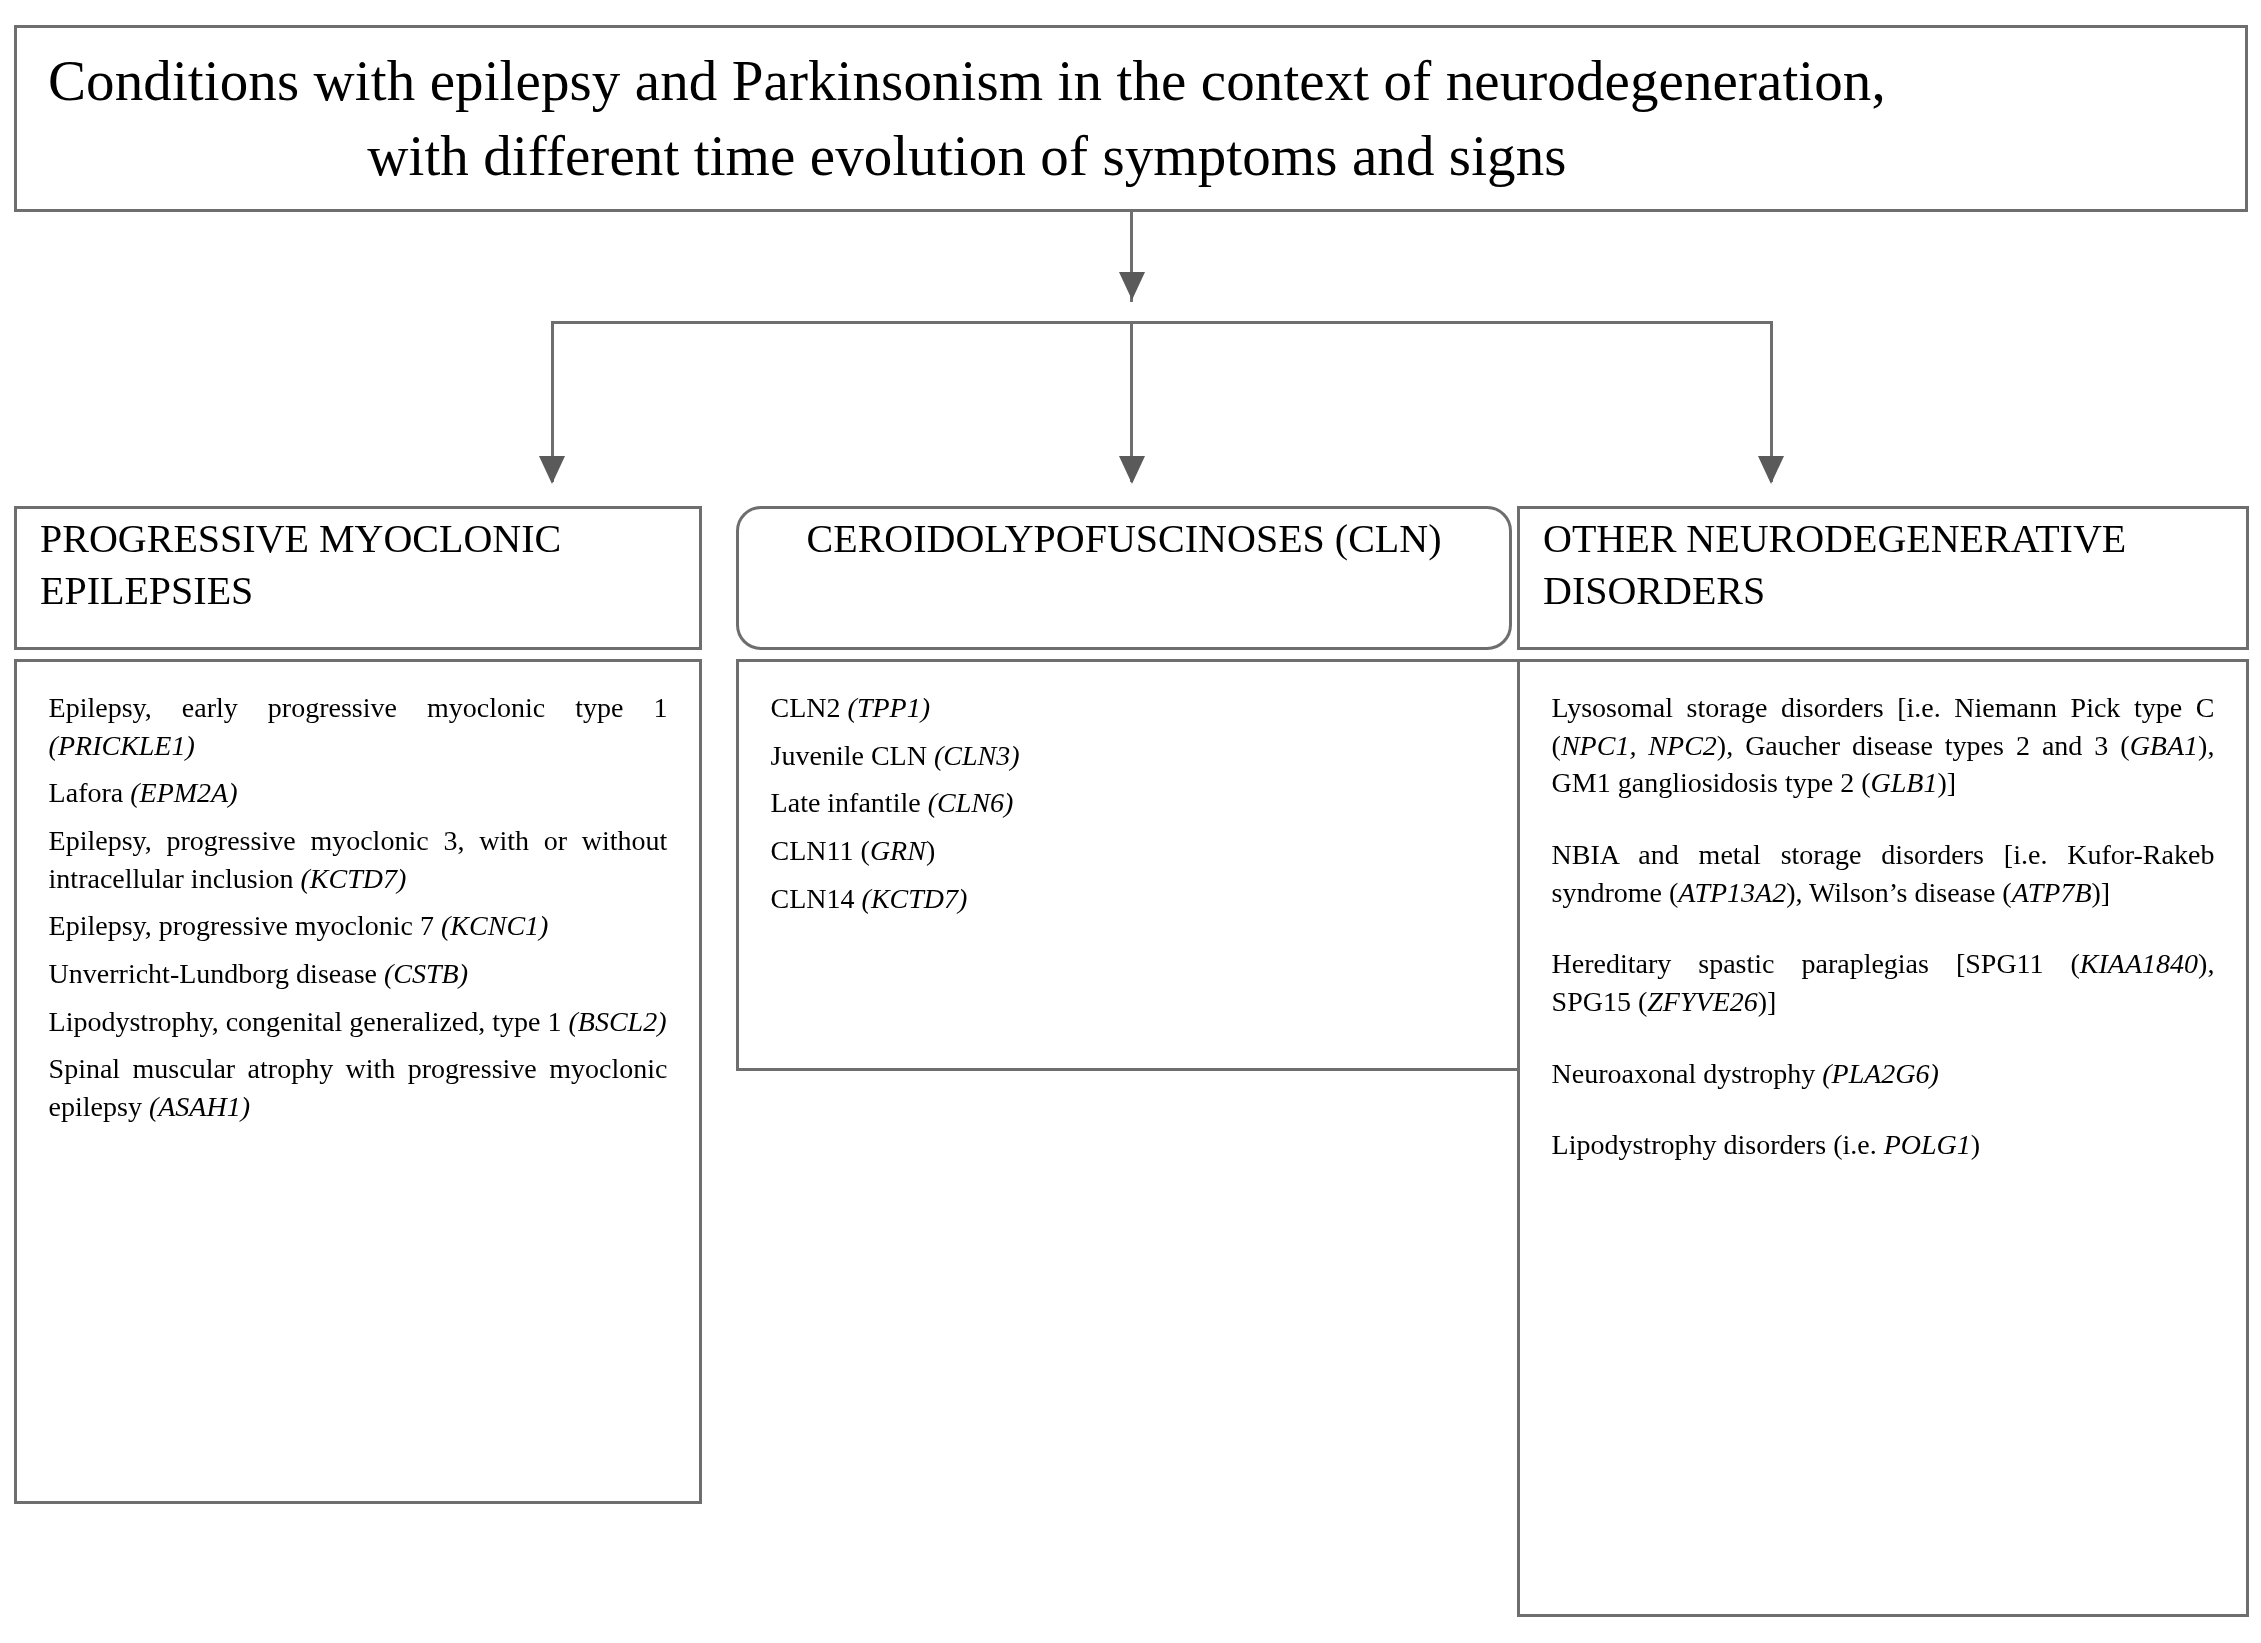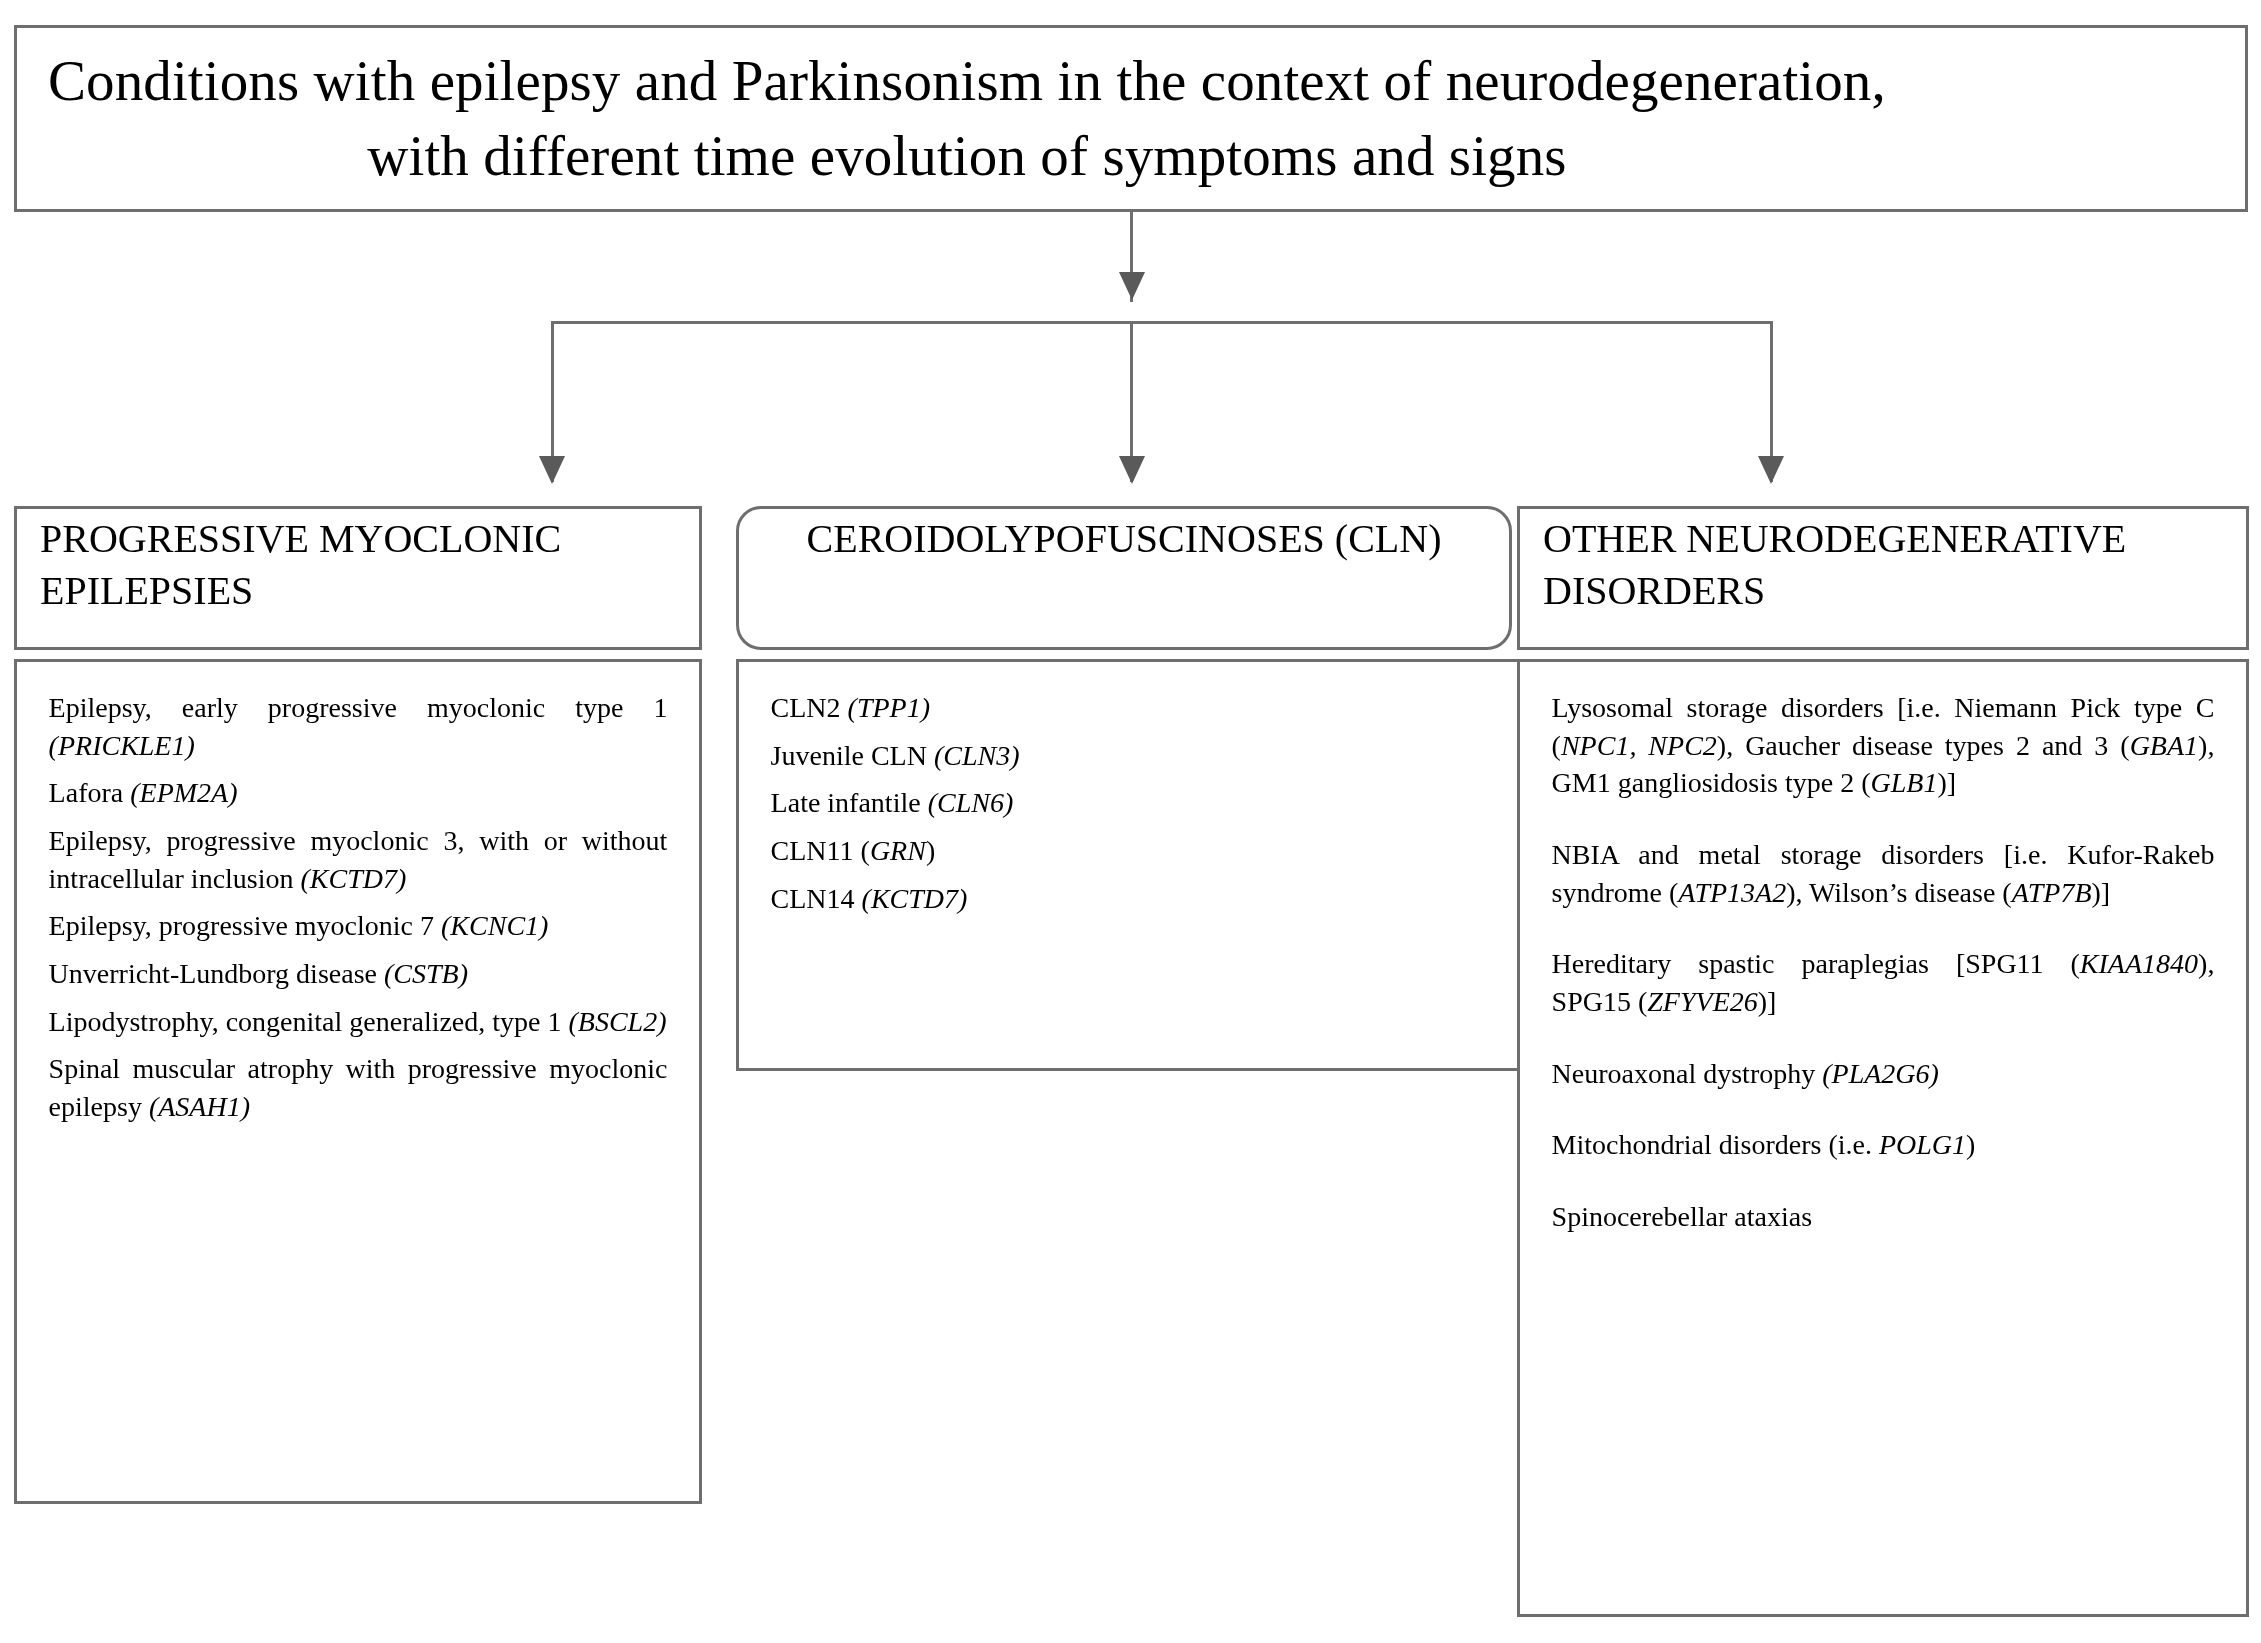--- a/index.html
+++ b/index.html
@@ -154,18 +154,17 @@
     </div>
 
   <div class="box col-header" id="col3-header">
     <div class="hdr-text">OTHER NEURODEGENERATIVE DISORDERS</div>
   </div>
   <div class="box col-body" id="col3-body">
       <p class="entry"><span>Lysosomal storage disorders [i.e. Niemann  Pick type C (</span><span class="gene">NPC1, NPC2</span><span>), Gaucher disease types 2 and 3 (</span><span class="gene">GBA1</span><span>), GM1 gangliosidosis type 2 (</span><span class="gene">GLB1</span><span>)]</span></p>
       <p class="entry"><span>NBIA and metal storage disorders [i.e. Kufor-Rakeb syndrome (</span><span class="gene">ATP13A2</span><span>), Wilson’s disease (</span><span class="gene">ATP7B</span><span>)]</span></p>
       <p class="entry"><span>Hereditary spastic paraplegias [SPG11 (</span><span class="gene">KIAA1840</span><span>), SPG15 (</span><span class="gene">ZFYVE26</span><span>)]</span></p>
       <p class="entry"><span>Neuroaxonal dystrophy </span><span class="gene">(PLA2G6)</span></p>
-      <p class="entry"><span>Mitochondrial disorders (i.e. </span><span class="gene">POLG1</span><span>)</span></p>
-      <p class="entry"><span>Spinocerebellar ataxias</span></p>
+      <p class="entry"><span>Lipodystrophy disorders (i.e. </span><span class="gene">POLG1</span><span>)</span></p>
     </div>
 
 </div>
 
 
 </body></html>

